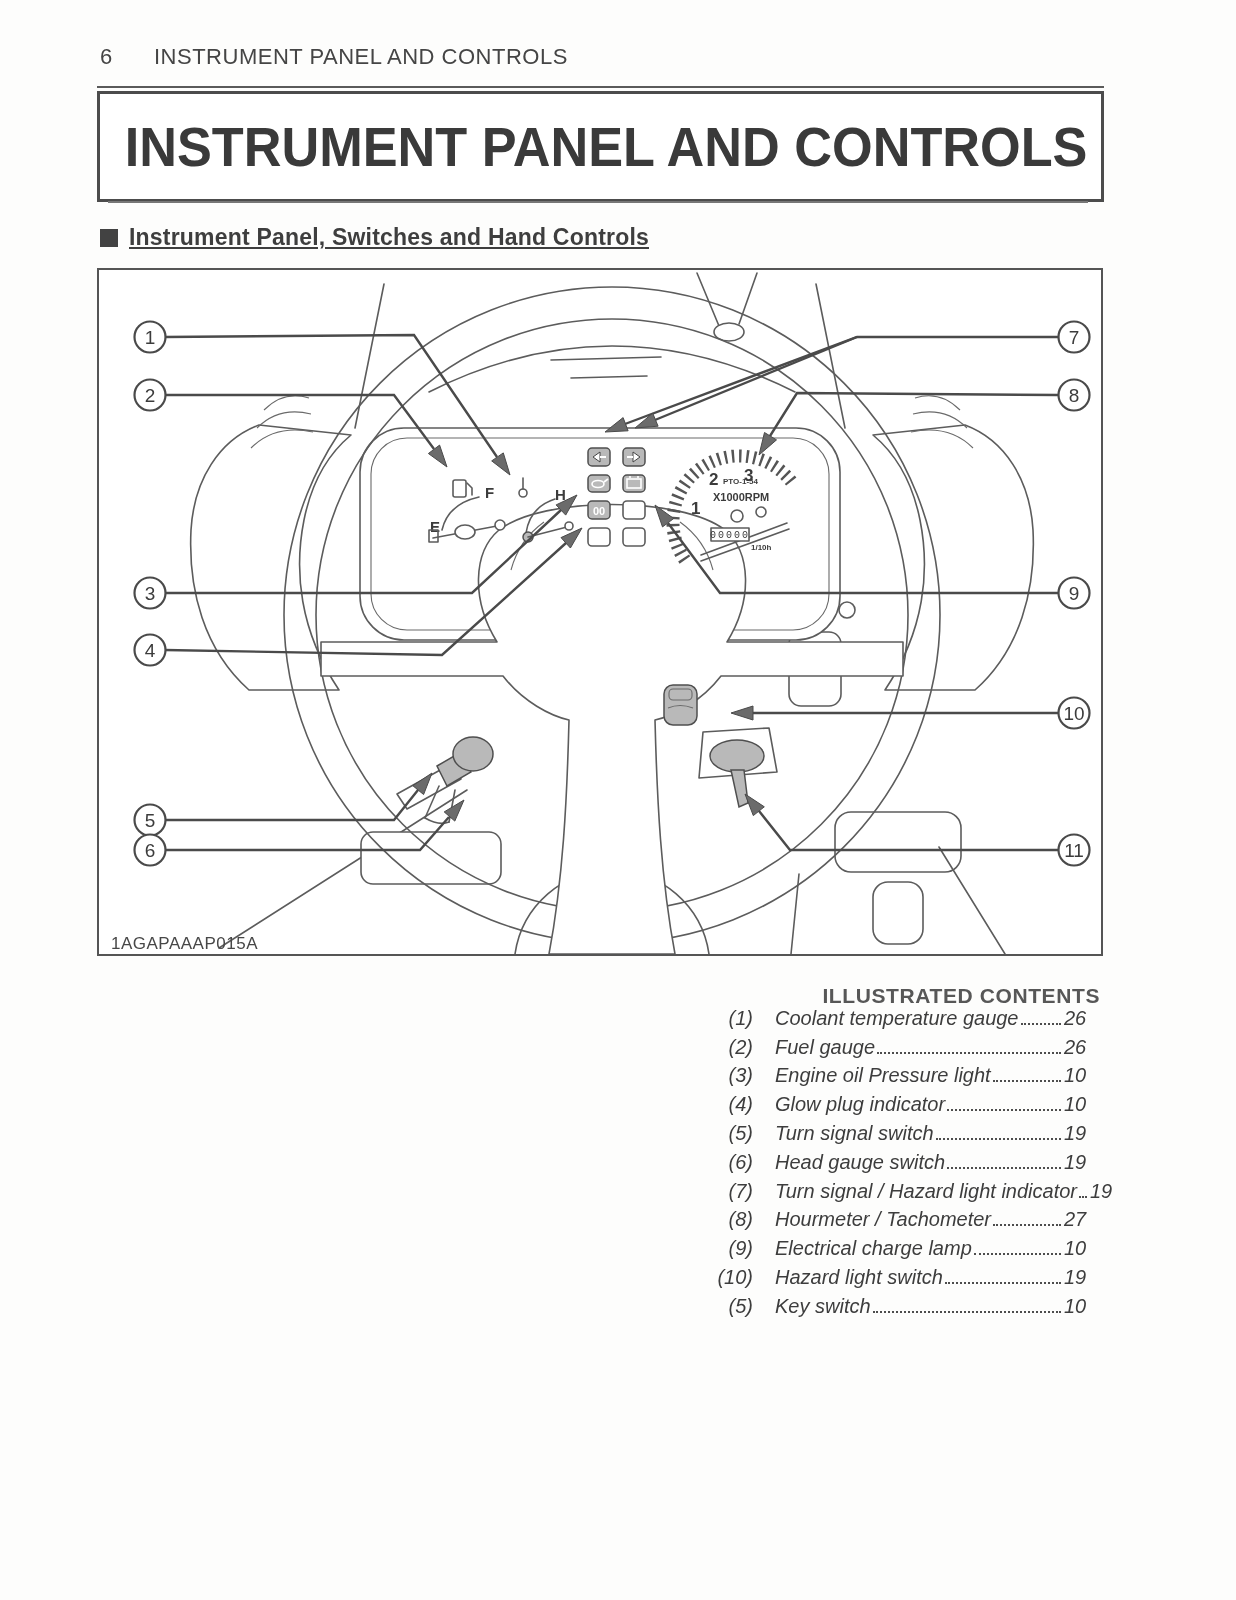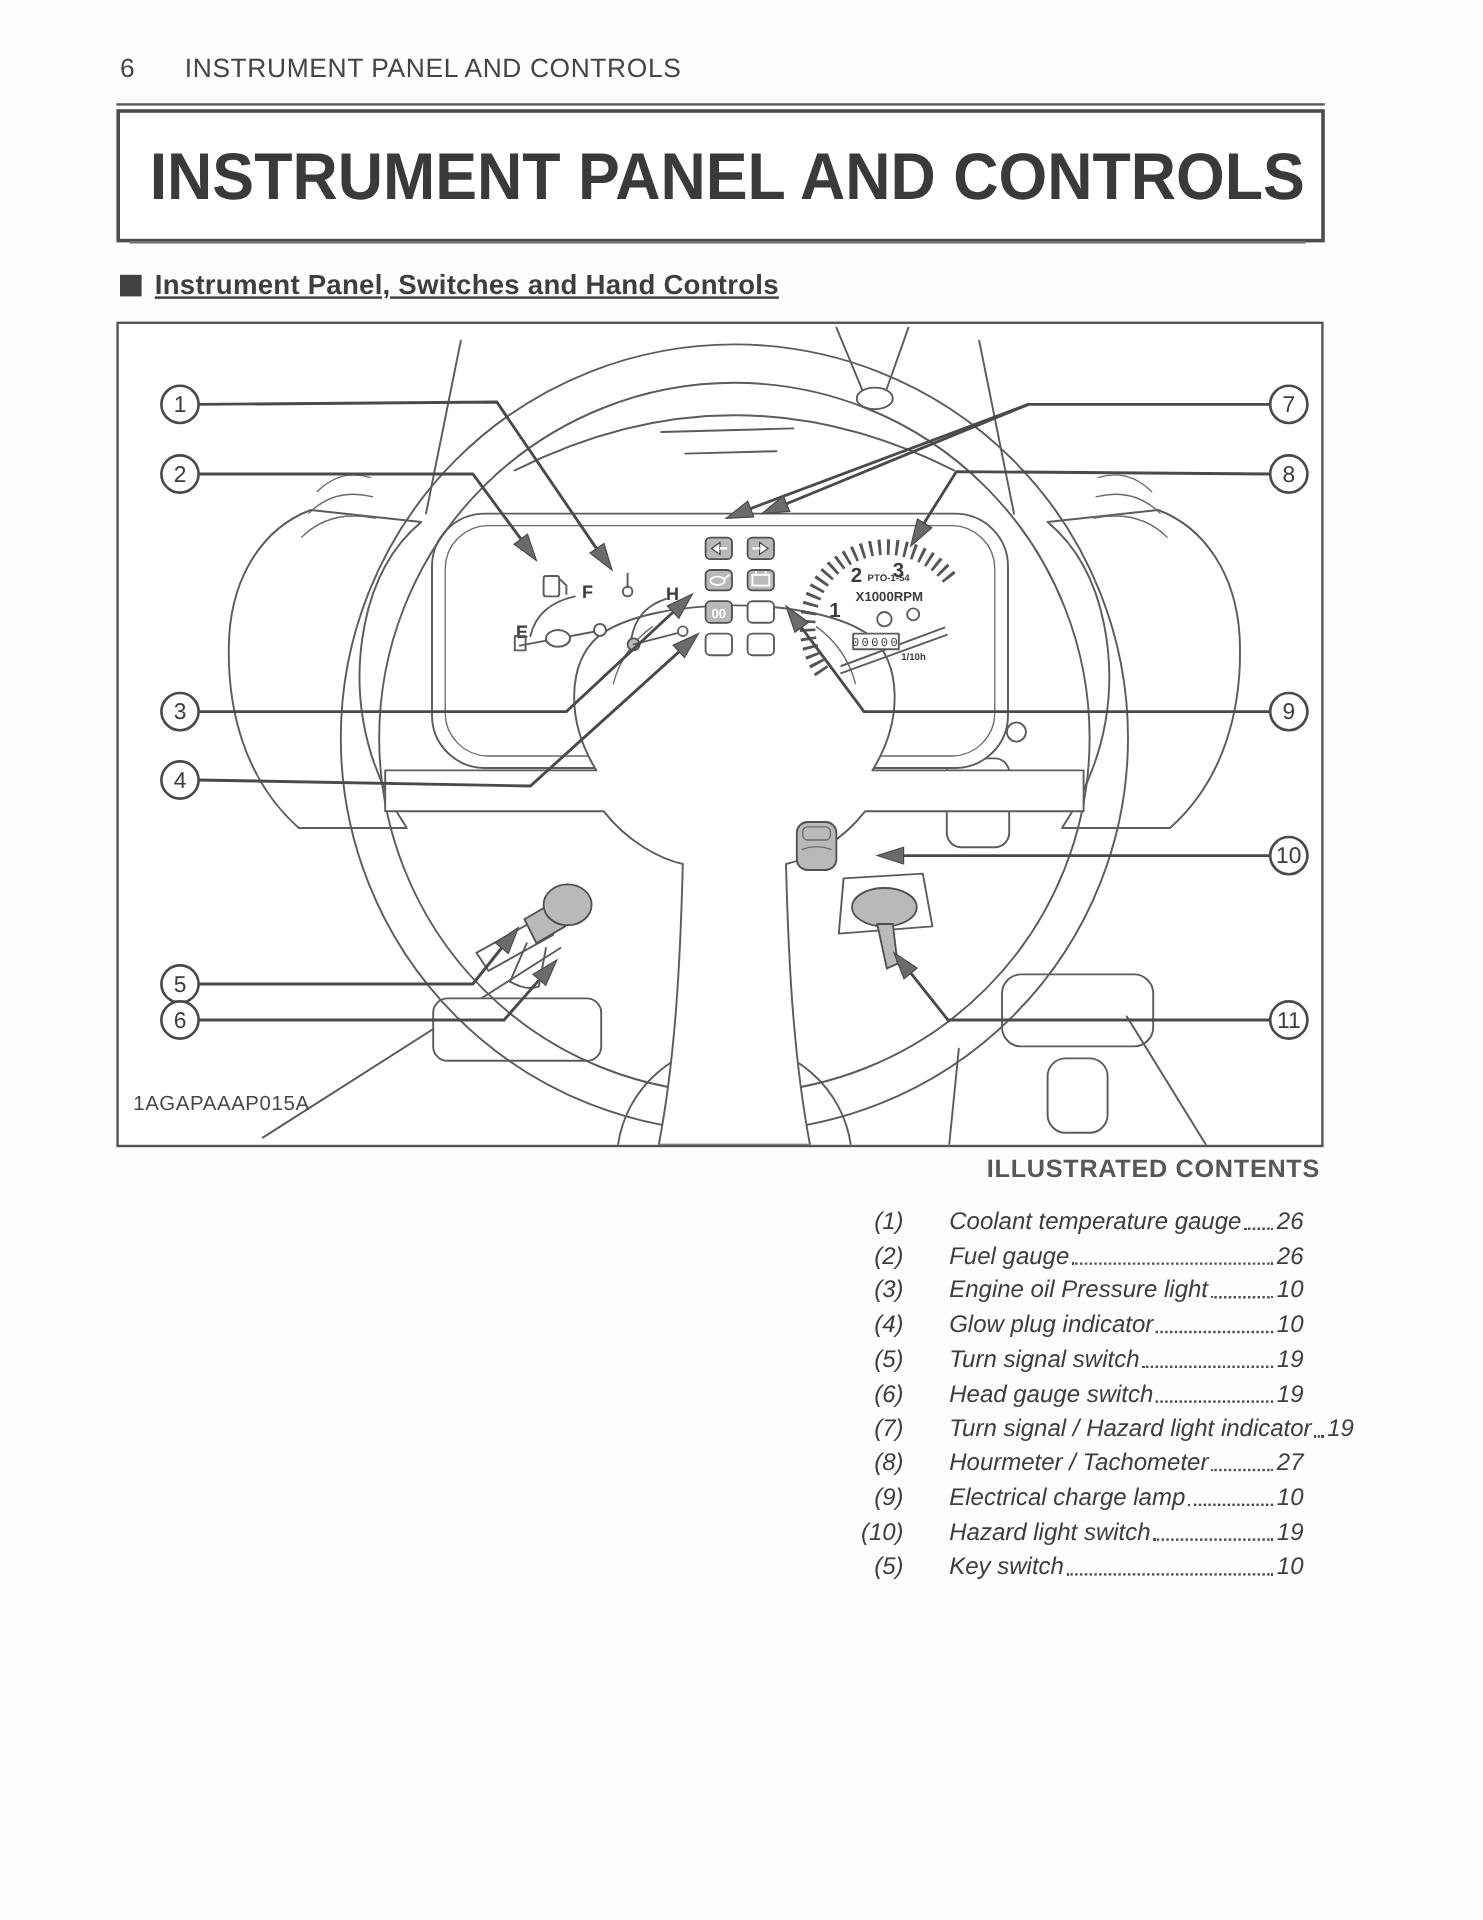--- a/index.html
+++ b/index.html
@@ -16,40 +16,40 @@
   .banner .t{font-size:55px;font-weight:bold;color:#3a3a3a;letter-spacing:0px;
              padding-left:26px;transform:scaleX(.95);transform-origin:left center;white-space:nowrap;}
   .under-rule{position:absolute;top:201px;left:108px;width:980px;height:2px;background:#777;}
   
   .sect{position:absolute;top:224px;left:100px;display:flex;align-items:center;}
   .sect .sq{width:18px;height:18px;background:#424242;margin-right:11px;}
   .sect .st{font-size:23px;font-weight:bold;color:#3e3e3e;letter-spacing:.2px;text-decoration:underline;}
   
   .figbox{position:absolute;top:268px;left:97px;width:1002px;height:684px;
           border:2px solid #555;background:#fff;}
-  .figcode{position:absolute;left:12px;bottom:24px;font-size:17px;color:#474747;letter-spacing:.5px;}
+  .figcode{position:absolute;left:12px;bottom:0;font-size:17px;color:#474747;letter-spacing:.5px;}
   svg{position:absolute;top:0;left:0;}
   svg .ln{fill:none;stroke:#5c5c5c;stroke-width:1.6;stroke-linecap:round;stroke-linejoin:round;}
   svg .thin{fill:none;stroke:#6a6a6a;stroke-width:1.1;}
   svg .fw{fill:#ffffff;stroke:#5c5c5c;stroke-width:1.6;stroke-linejoin:round;}
   svg .shade{fill:#b9b9b9;stroke:#4f4f4f;stroke-width:1.5;}
   svg .ticks{fill:none;stroke:#555;stroke-width:13;stroke-dasharray:2.4 4.8;}
   svg .ldr{fill:none;stroke:#4a4a4a;stroke-width:2.4;}
   svg .ah{fill:#6b6b6b;stroke:#4a4a4a;stroke-width:1;}
   svg .cl{fill:#fff;stroke:#4a4a4a;stroke-width:2.2;}
   svg .cn{fill:#3c3c3c;font-size:19px;font-family:"Liberation Sans",sans-serif;text-anchor:middle;}
   svg .gt{fill:#3c3c3c;font-weight:bold;font-family:"Liberation Sans",sans-serif;}
   
-  .ic-head{position:absolute;top:963px;left:702px;width:398px;text-align:right;
+  .ic-head{position:absolute;top:984px;left:702px;width:398px;text-align:right;
            font-size:21px;font-weight:bold;color:#575757;letter-spacing:.6px;}
   .ic-list{position:absolute;top:1001px;left:702px;width:392px;font-style:italic;
            font-size:20px;color:#3d3d3d;}
   .c-row{display:flex;align-items:flex-end;height:28.8px;}
   .c-num{width:51px;text-align:right;flex:none;}
-  .c-label{margin-left:38px;white-space:nowrap;flex:none;}
+  .c-label{margin-left:22px;white-space:nowrap;flex:none;}
   .c-leader{flex:1;border-bottom:2.6px dotted #4d4d4d;margin:0 3px 5px 2px;min-width:8px;}
   .c-page{width:30px;text-align:left;flex:none;}
 </style>
 </head>
 <body>
 
 <div class="run-head">
   <span class="pg">6</span>
   <span>INSTRUMENT PANEL AND CONTROLS</span>
 </div>

